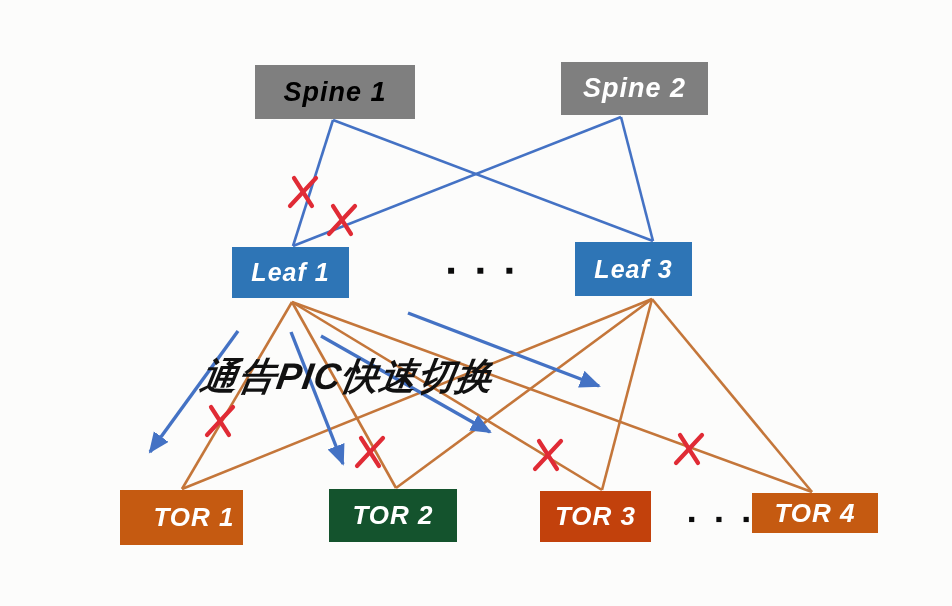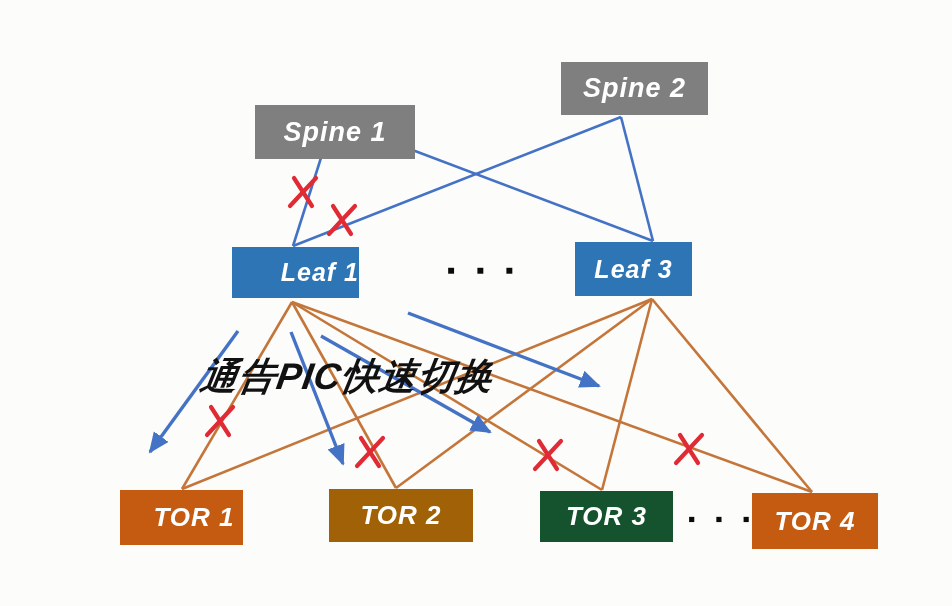--- a/index.html
+++ b/index.html
@@ -80,42 +80,42 @@
       </g>
     <g id="arrows-layer">
         <line x1="238" y1="331" x2="150" y2="452" stroke="#4472C4" stroke-width="3.4" marker-end="url(#arw)"></line>
         <line x1="291" y1="332" x2="343" y2="464" stroke="#4472C4" stroke-width="3.4" marker-end="url(#arw)"></line>
         <line x1="321" y1="336" x2="490" y2="432" stroke="#4472C4" stroke-width="3.4" marker-end="url(#arw)"></line>
         <line x1="408" y1="313" x2="599" y2="386" stroke="#4472C4" stroke-width="3.4" marker-end="url(#arw)"></line>
       </g>
   </svg>
 
   <div id="nodes-layer">
-      <div class="node spine" style="left: 255px; top: 65px; width: 160px; height: 54px; background: rgb(127, 127, 127); color: #ffffff; margin-top: 40px;">
+      <div class="node spine" style="left: 255px; top: 65px; width: 160px; height: 54px; background: rgb(127, 127, 127); color: #000000;">
         <span>Spine 1</span>
       </div>
       <div class="node spine" style="left: 561px; top: 62px; width: 147px; height: 53px; background: rgb(127, 127, 127); color: rgb(255, 255, 255);">
         <span>Spine 2</span>
       </div>
-      <div class="node leaf" style="left: 232px; top: 247px; width: 127px; height: 51px; background: rgb(46, 117, 182); color: rgb(255, 255, 255); justify-content: flex-end;">
+      <div class="node leaf" style="left: 232px; top: 247px; width: 117px; height: 51px; background: rgb(46, 117, 182); color: rgb(255, 255, 255);">
         <span>Leaf 1</span>
       </div>
       <div class="node leaf" style="left: 575px; top: 242px; width: 117px; height: 54px; background: rgb(46, 117, 182); color: rgb(255, 255, 255);">
         <span>Leaf 3</span>
       </div>
       <div class="node tor" style="left: 120px; top: 490px; width: 123px; height: 55px; background: rgb(197, 90, 17); color: rgb(255, 255, 255); padding-left: 25px;">
         <span>TOR 1</span>
       </div>
-      <div class="node tor" style="left: 329px; top: 489px; width: 144px; height: 53px; background: #a16207; color: rgb(255, 255, 255);">
+      <div class="node tor" style="left: 329px; top: 489px; width: 128px; height: 53px; background: #14532d; color: rgb(255, 255, 255);">
         <span>TOR 2</span>
       </div>
-      <div class="node tor" style="left: 540px; top: 491px; width: 133px; height: 51px; background: #14532d; color: rgb(255, 255, 255);">
+      <div class="node tor" style="left: 540px; top: 491px; width: 111px; height: 51px; background: #c2410c; color: rgb(255, 255, 255);">
         <span>TOR 3</span>
       </div>
-      <div class="node tor" style="left: 752px; top: 493px; width: 126px; height: 56px; background: rgb(197, 90, 17); color: rgb(255, 255, 255); align-items: center;">
+      <div class="node tor" style="left: 752px; top: 493px; width: 126px; height: 40px; background: rgb(197, 90, 17); color: rgb(255, 255, 255); align-items: center;">
         <span>TOR 4</span>
       </div>
     </div>
 
   <div class="ellipsis" style="left:447px; top:258px;">▪ ▪ ▪</div>
 
   <div class="ellipsis" style="left:688px; top:508px; font-size:21px;">▪ ▪ ▪</div>
 
   <div class="annotation" style="color: rgb(17, 17, 17);">通告PIC快速切换</div>
 

